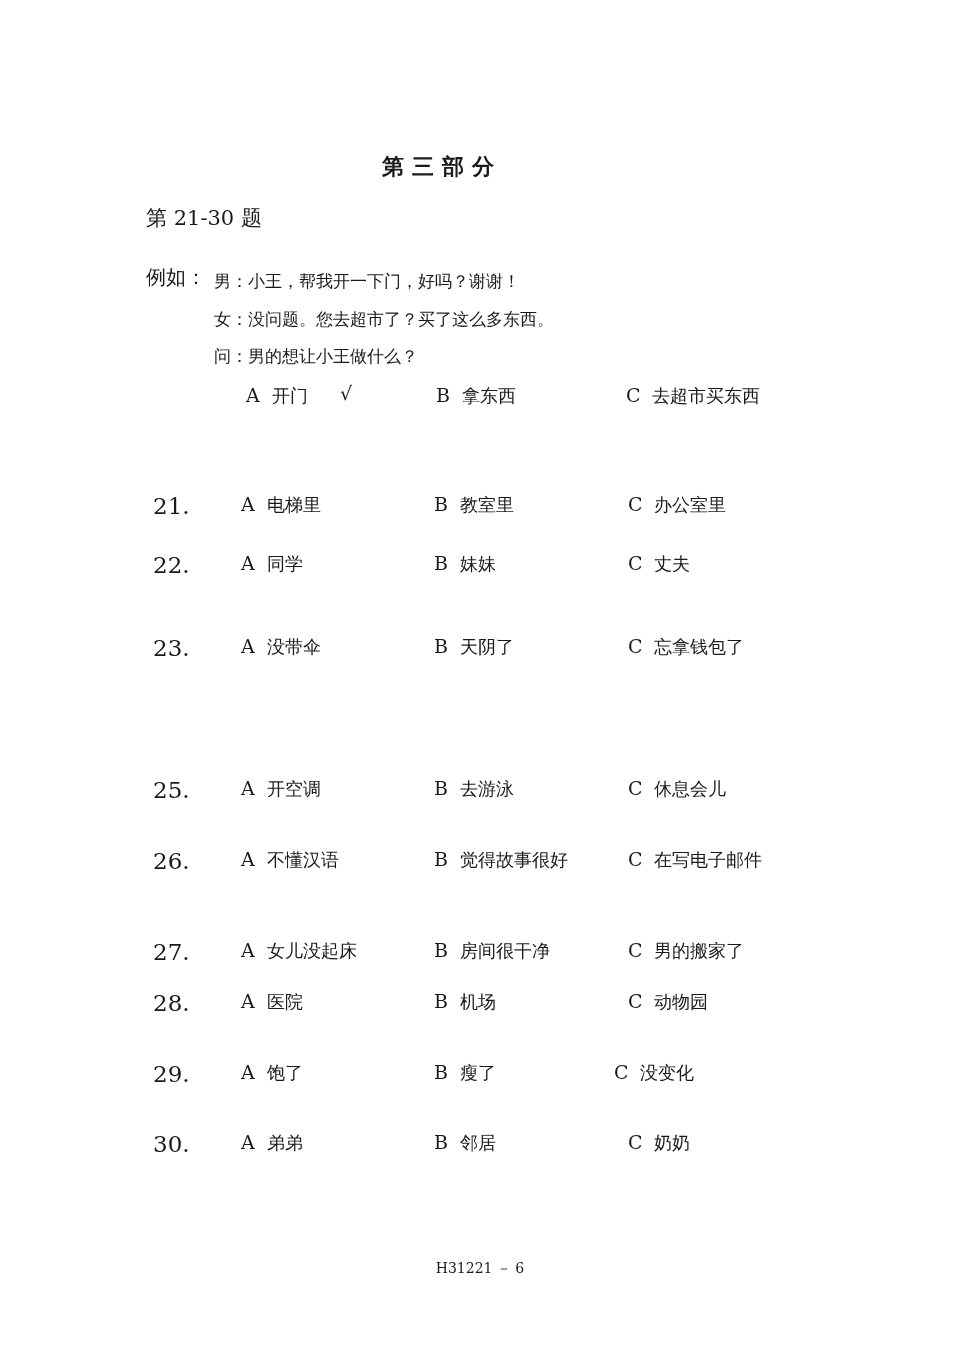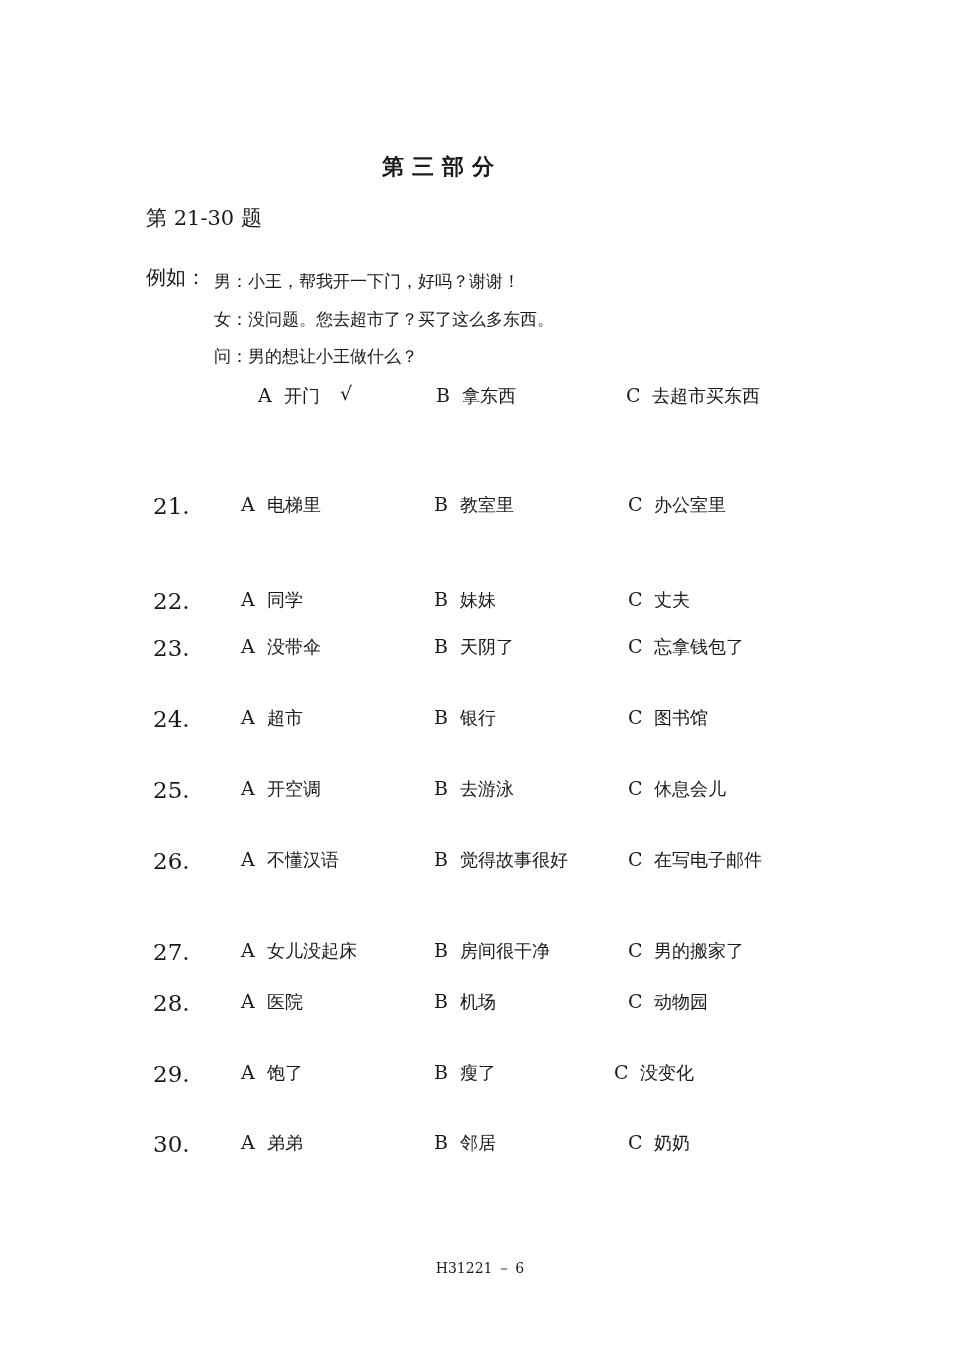--- a/index.html
+++ b/index.html
@@ -105,60 +105,54 @@
   <div class="section-title">第三部分</div>
   <div class="range-title">第 21-30 题</div>
 
   <div class="example">
     <div class="example-label">例如：</div>
     <div class="example-row speaker-line" style="top:4px;">男：小王，帮我开一下门，好吗？谢谢！</div>
     <div class="example-row speaker-line" style="top:42px;">女：没问题。您去超市了？买了这么多东西。</div>
     <div class="example-row speaker-line" style="top:79px;">问：男的想让小王做什么？</div>
 
     <div class="options-row" style="top:118px; left:96px;">
-      <span class="opt" style="left:16px;">
+      <span class="opt" style="left:4px;">
         <span class="opt-letter">A</span><span>开门</span>
       </span>
       <span class="check" style="left:98px;">√</span>
       <span class="opt" style="left:194px;">
         <span class="opt-letter">B</span><span>拿东西</span>
       </span>
       <span class="opt" style="left:384px;">
         <span class="opt-letter">C</span><span>去超市买东西</span>
       </span>
     </div>
   </div>
 
   <div class="question" style="top:493px;">
     <span class="qnum">21.</span>
     <span class="opt" style="left:88px;"><span class="opt-letter">A</span><span>电梯里</span></span>
     <span class="opt" style="left:281px;"><span class="opt-letter">B</span><span>教室里</span></span>
     <span class="opt" style="left:475px;"><span class="opt-letter">C</span><span>办公室里</span></span>
   </div>
 
-  <div class="question" style="top:588px;text-decoration:underline;">
+  <div class="question" style="top:552px;text-decoration:underline;">
     <span class="qnum">22.</span>
     <span class="opt" style="left:88px;"><span class="opt-letter">A</span><span>同学</span></span>
     <span class="opt" style="left:281px;"><span class="opt-letter">B</span><span>妹妹</span></span>
     <span class="opt" style="left:475px;"><span class="opt-letter">C</span><span>丈夫</span></span>
   </div>
 
   <div class="question" style="top:635px;">
     <span class="qnum">23.</span>
     <span class="opt" style="left:88px;"><span class="opt-letter">A</span><span>没带伞</span></span>
     <span class="opt" style="left:281px;"><span class="opt-letter">B</span><span>天阴了</span></span>
     <span class="opt" style="left:475px;"><span class="opt-letter">C</span><span>忘拿钱包了</span></span>
   </div>
 
-  <div class="question" style="top:706px;">
-    <span class="qnum">24.</span>
-    <span class="opt" style="left:88px;"><span class="opt-letter">A</span><span>超市</span></span>
-    <span class="opt" style="left:281px;"><span class="opt-letter">B</span><span>银行</span></span>
-    <span class="opt" style="left:475px;"><span class="opt-letter">C</span><span>图书馆</span></span>
-  </div>
 
   <div class="question" style="top:777px;">
     <span class="qnum">25.</span>
     <span class="opt" style="left:88px;"><span class="opt-letter">A</span><span>开空调</span></span>
     <span class="opt" style="left:281px;"><span class="opt-letter">B</span><span>去游泳</span></span>
     <span class="opt" style="left:475px;"><span class="opt-letter">C</span><span>休息会儿</span></span>
   </div>
 
   <div class="question" style="top:848px;">
     <span class="qnum">26.</span>

